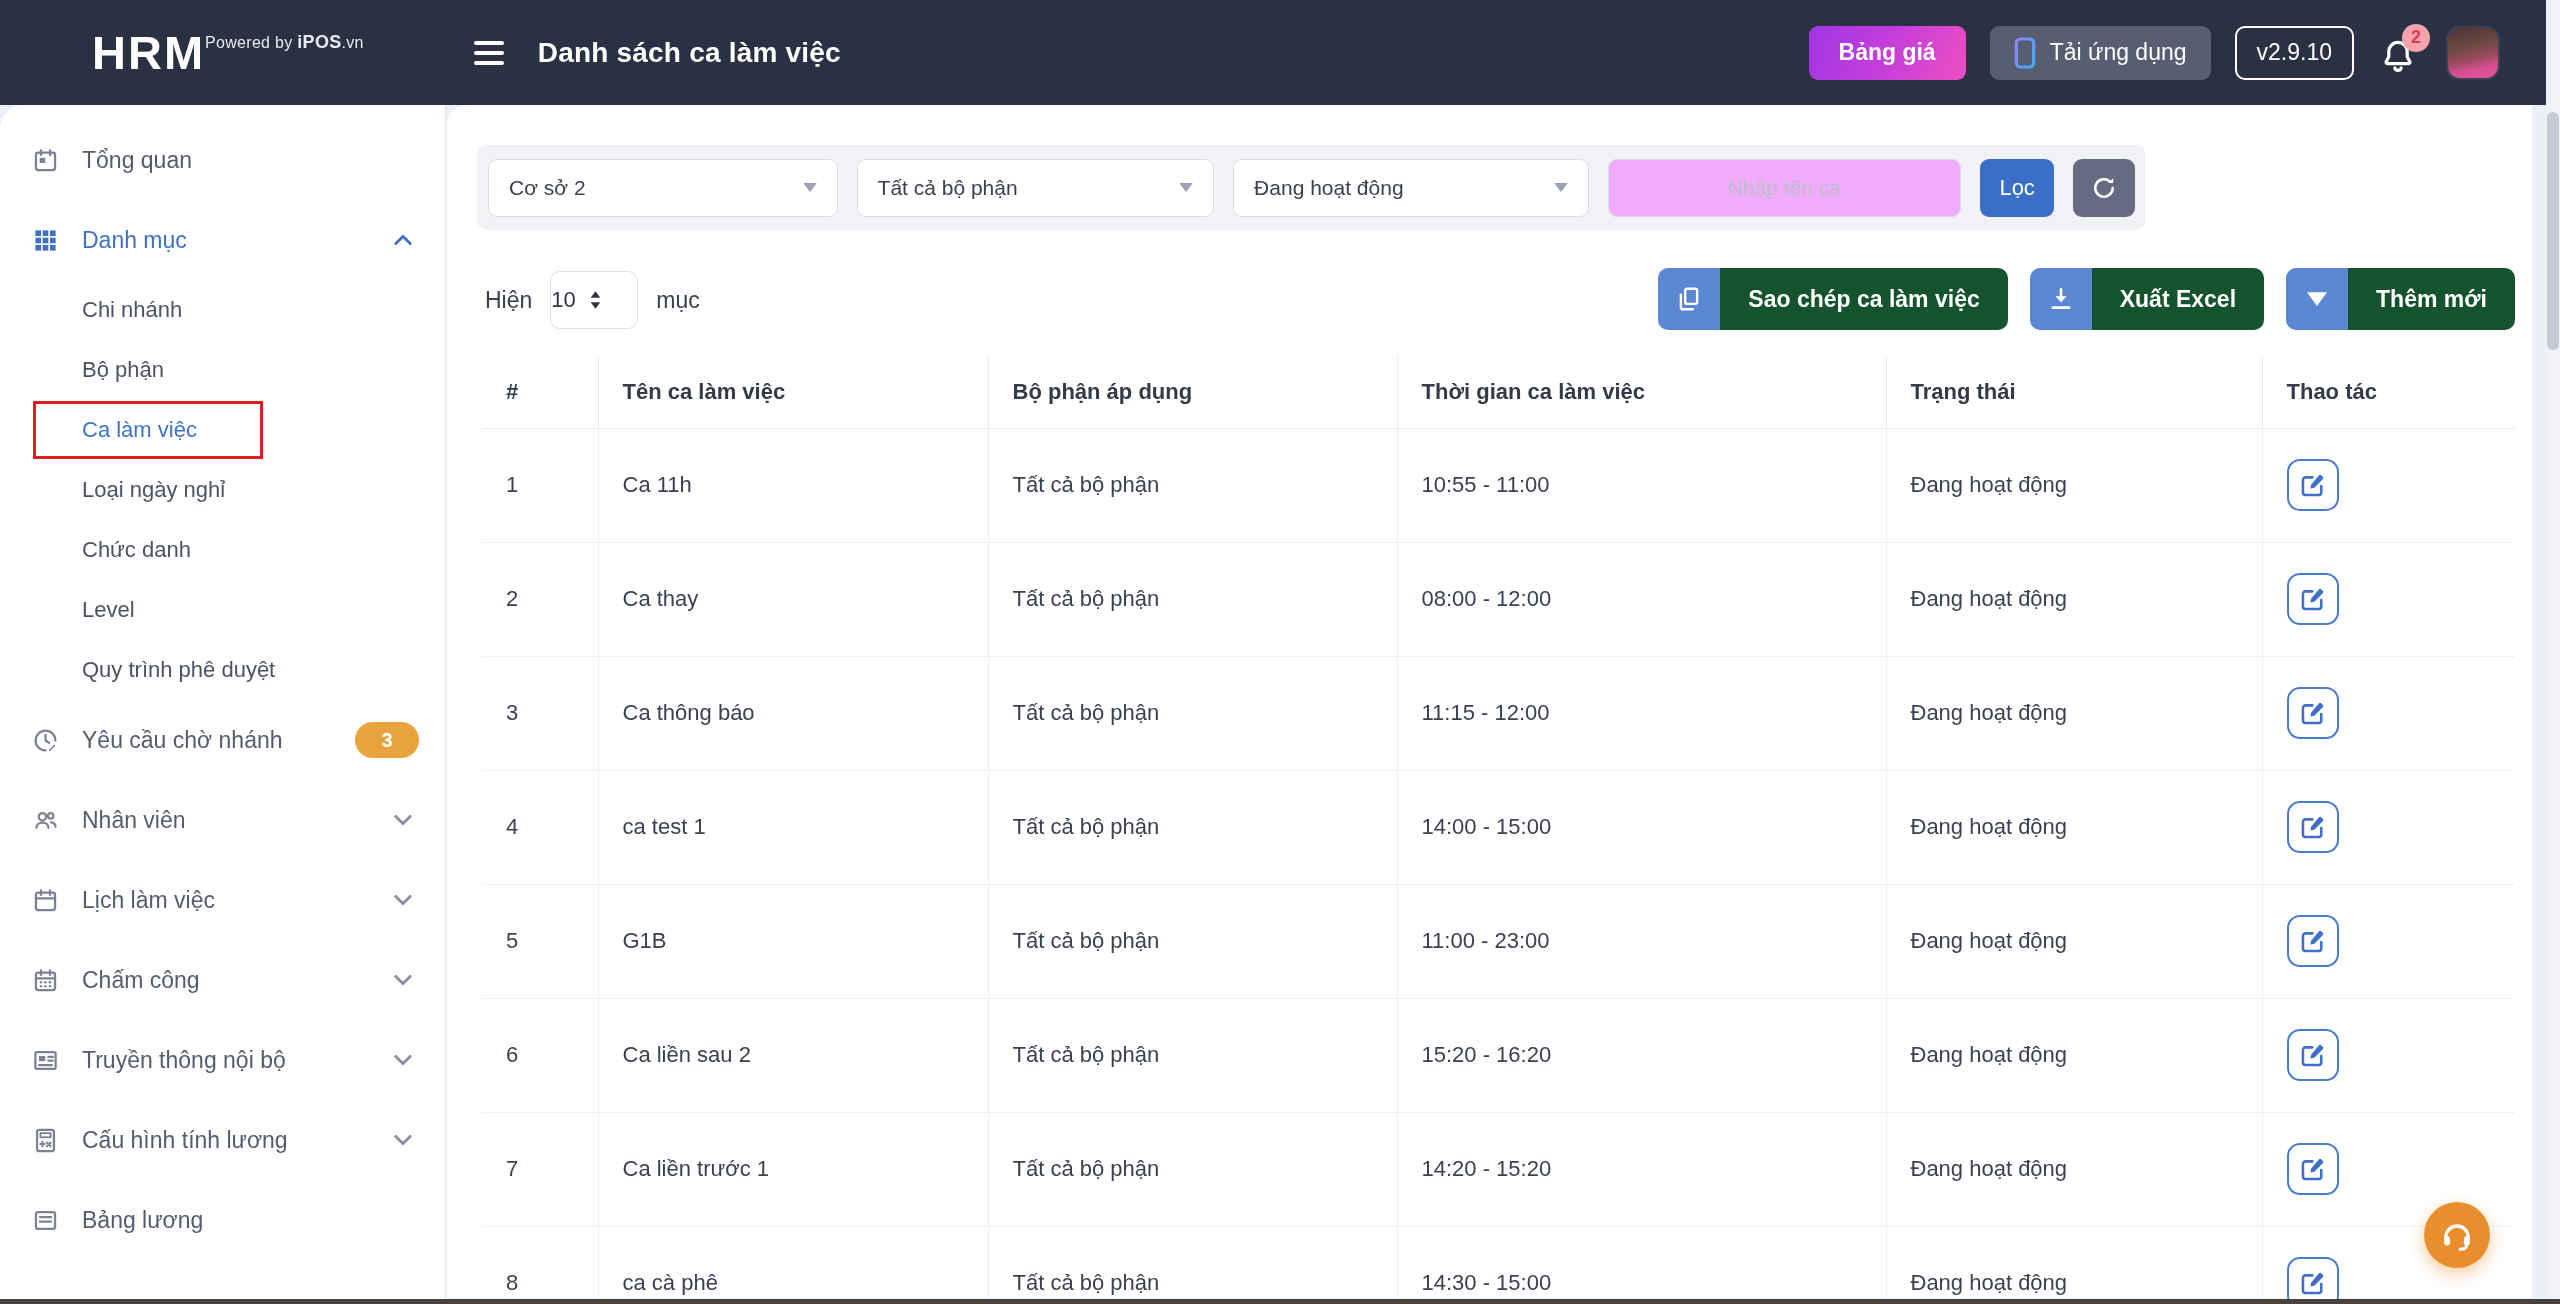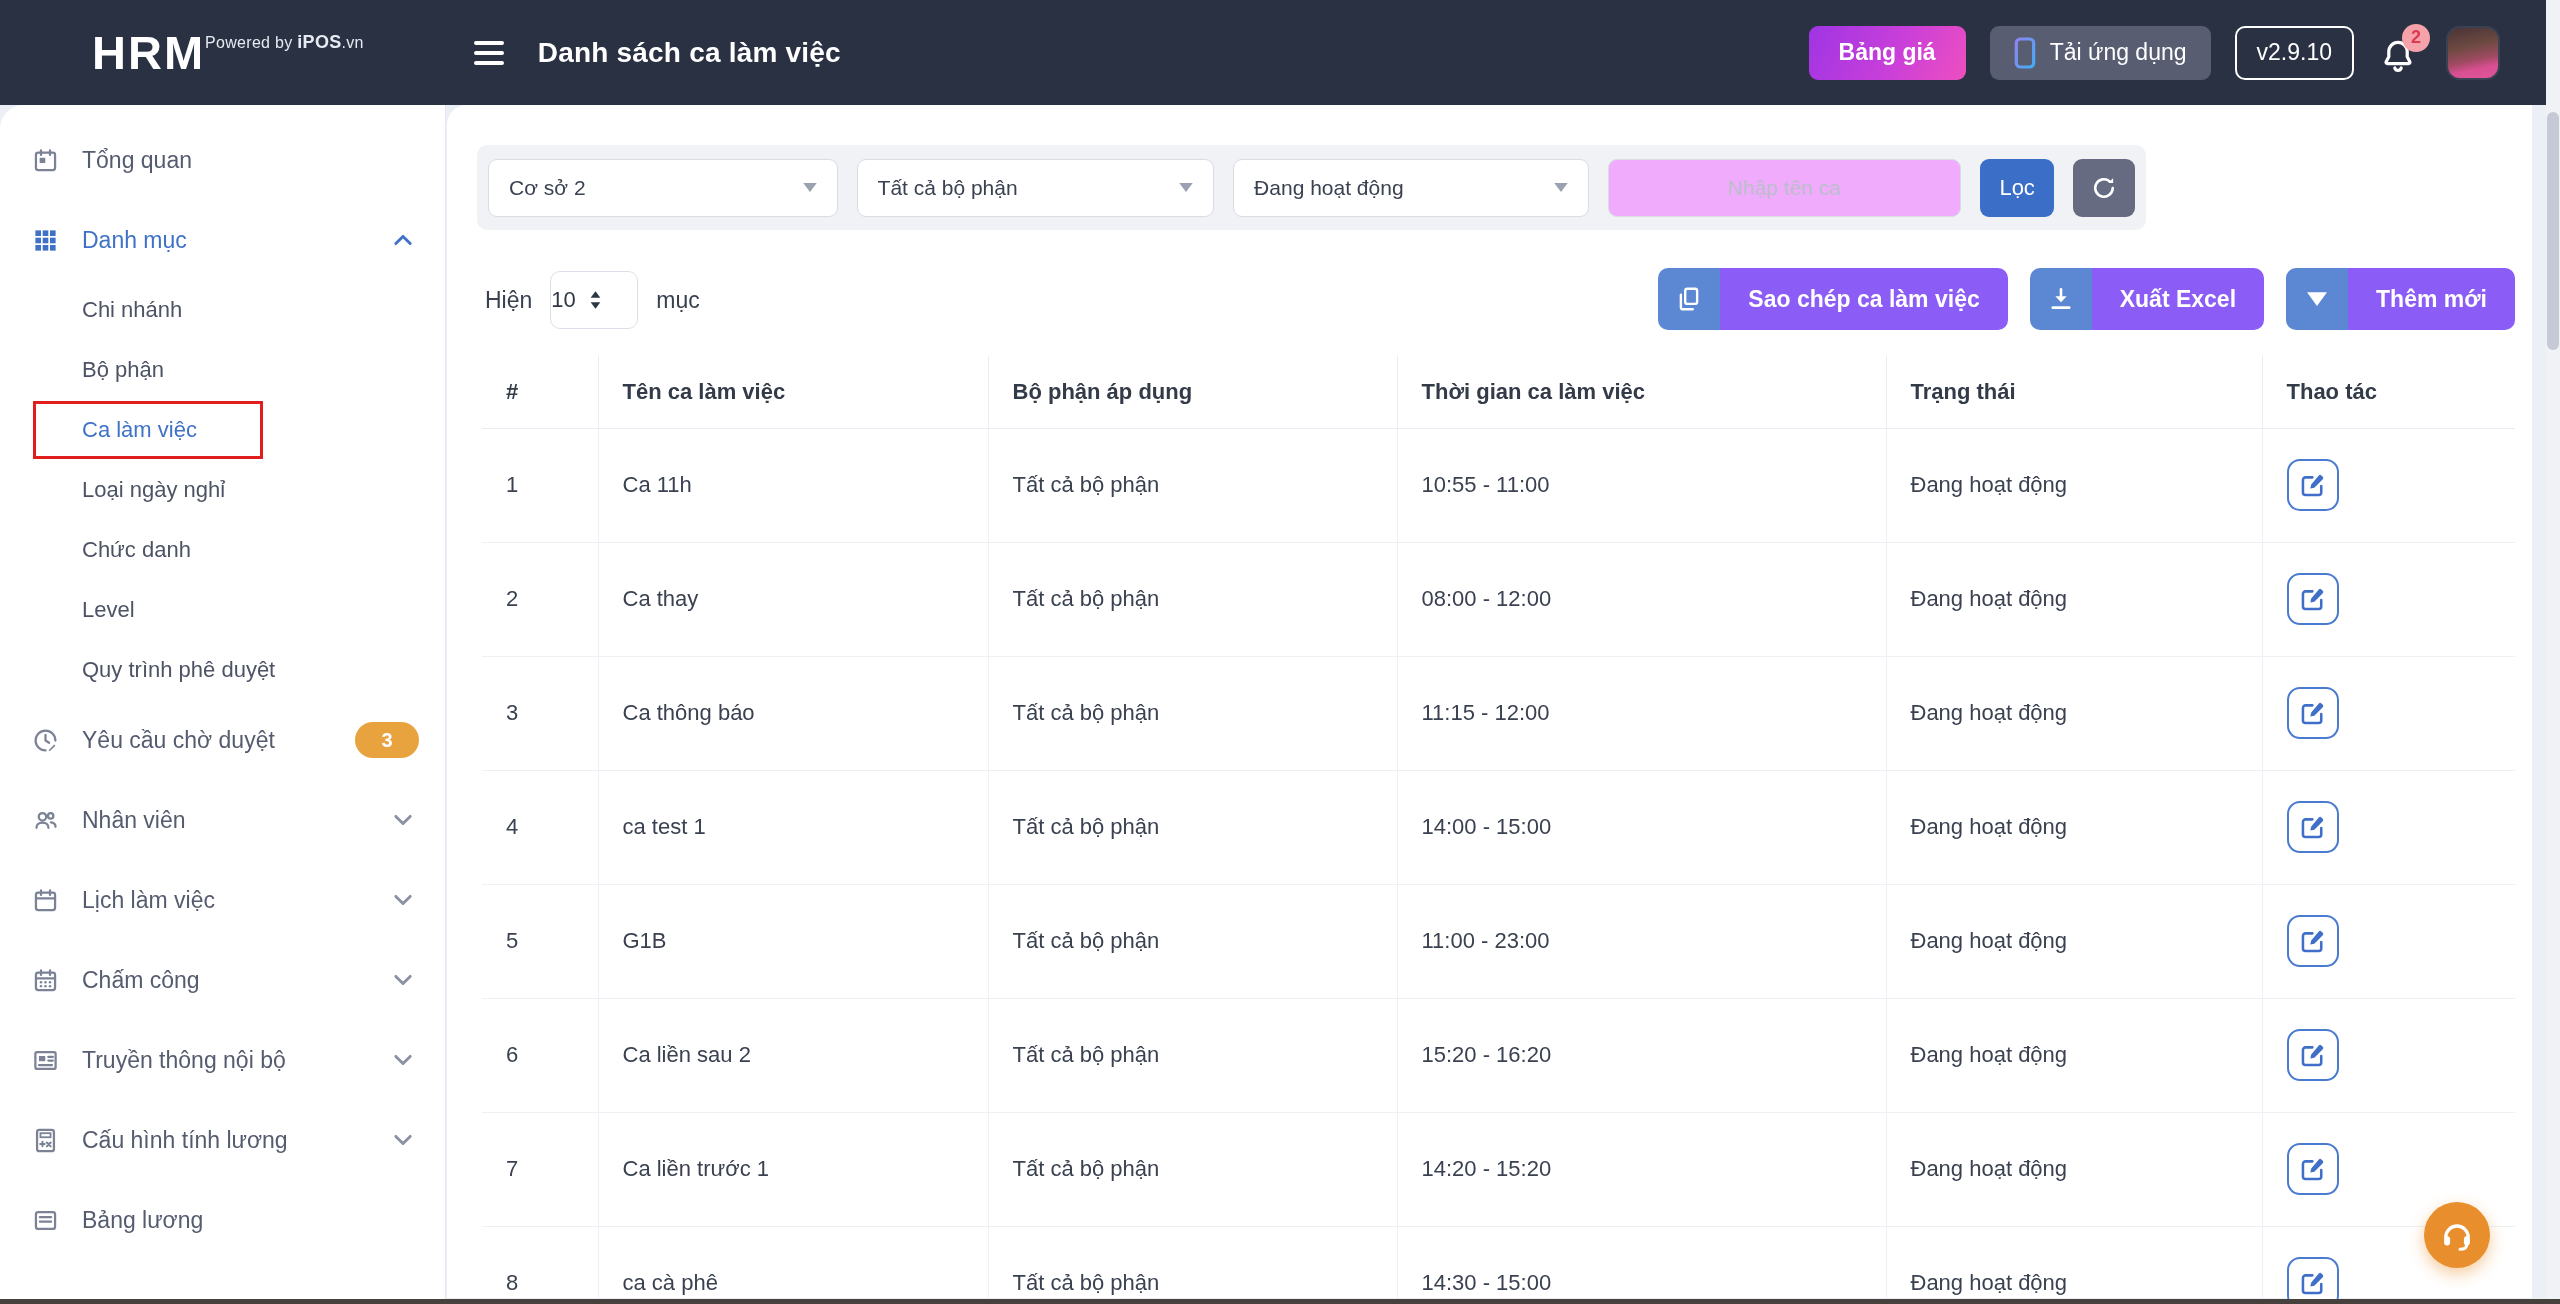--- a/index.html
+++ b/index.html
@@ -106,21 +106,21 @@
   .page-size {
     width:88px; height:58px; border:1px solid #dcdfe8; border-radius:10px; background:#fff;
     display:flex; align-items:center; justify-content:flex-start; gap:14px; font-size:22px; color:#2f3644; cursor:pointer;
   }
   .actions { position:absolute; right:17px; top:163px; display:flex; gap:22px; }
   .btn-blue {
     height:62px; border-radius:10px; overflow:hidden; display:flex; cursor:pointer;
     color:#fff; font-size:23px; font-weight:600;
   }
   .btn-blue .ic { width:62px; background:#5b87d3; display:flex; align-items:center; justify-content:center; }
-  .btn-blue .tx { background:#8b5cf6; display:flex; align-items:center; padding:0 28px; }
+  .btn-blue .tx { background:#14532d; display:flex; align-items:center; padding:0 28px; }
   
   .shift-table { position:absolute; left:35px; top:251px; width:2033px; border-collapse:collapse; table-layout:fixed; }
   .shift-table th {
     height:72px; text-align:left; padding-left:24px; font-size:22px; font-weight:700; color:#333a48;
     border-bottom:1px solid #e9ecf2; border-right:1px solid #e9ecf2;
   }
   .shift-table th:last-child, .shift-table td:last-child { border-right:none; }
   .shift-table td {
     height:114px; padding-left:24px; font-size:22px; color:#3a4150;
     border-bottom:1px solid #edf0f5; border-right:1px solid #edf0f5;
@@ -242,21 +242,21 @@
   </div>
 
   <div class="sb-item">
     <span class="sb-ic">
       <svg viewBox="0 0 24 24" fill="none">
           <path d="M20.8 12A8.8 8.8 0 1 0 12 20.8" stroke="currentColor" stroke-width="2" stroke-linecap="round"></path>
           <path d="M12 7v5l3.2 2" stroke="currentColor" stroke-width="2" stroke-linecap="round" stroke-linejoin="round"></path>
           <path d="M15.2 20.2l4.6-4.6 1 1-4.6 4.6-1.4.4z" fill="currentColor"></path>
         </svg>
     </span>
-    <span class="sb-label">Yêu cầu chờ duyệt</span>
+    <span class="sb-label">Yêu cầu chờ nhánh</span>
     <span class="sb-badge">3</span>
   </div>
 
   <div class="sb-item">
     <span class="sb-ic">
       <svg viewBox="0 0 24 24" fill="none">
           <circle cx="9.3" cy="8.7" r="3.3" stroke="currentColor" stroke-width="2"></circle>
           <path d="M4 18.5c0-2.9 2.4-4.7 5.3-4.7s5.3 1.8 5.3 4.7" stroke="currentColor" stroke-width="2" stroke-linecap="round"></path>
           <circle cx="16.6" cy="7.9" r="2.4" stroke="currentColor" stroke-width="2"></circle>
           <path d="M16.8 13.6c2.3.2 4.1 1.8 4.1 4" stroke="currentColor" stroke-width="2" stroke-linecap="round"></path>

